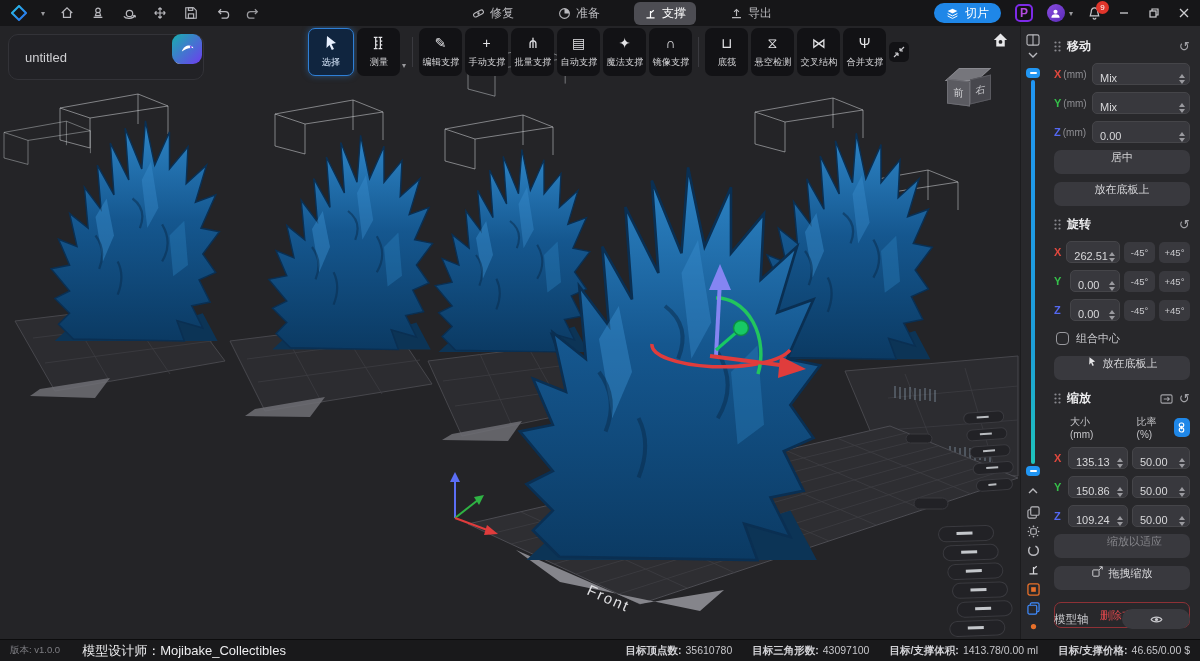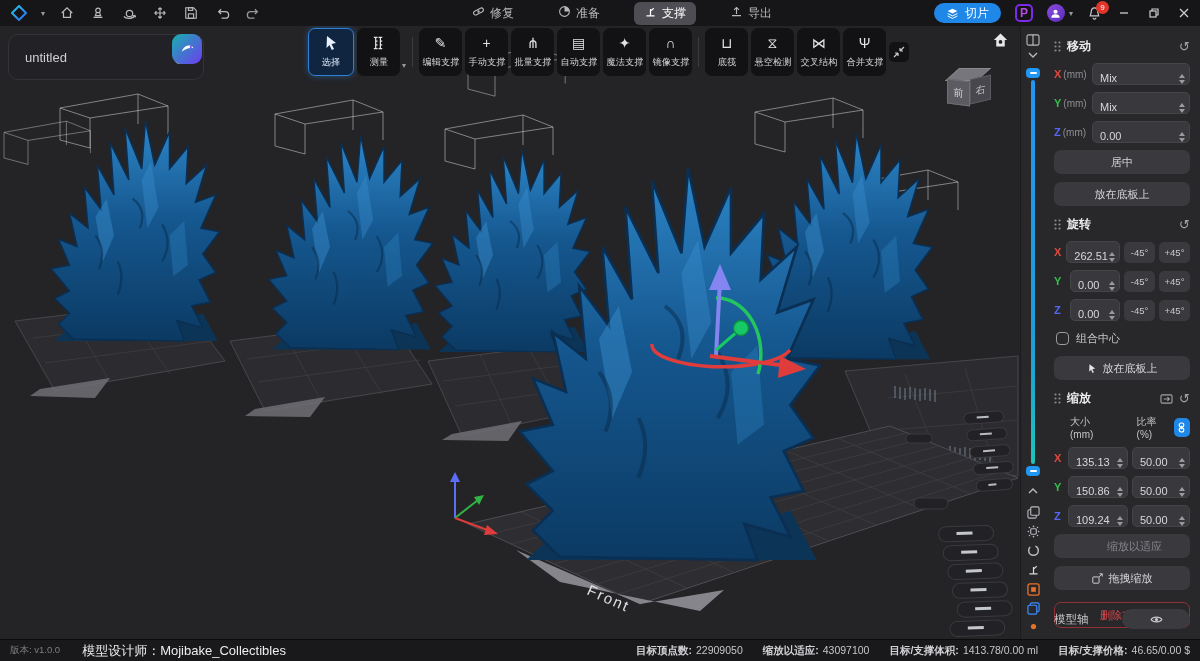--- a/index.html
+++ b/index.html
@@ -8,21 +8,21 @@
   .app { position:relative; width:1200px; height:661px; background:#242427; }
 
   
   .titlebar { position:absolute; top:0; left:0; right:0; height:26px; background:#161618;
     display:flex; align-items:center; color:#c8c8cc; z-index:40; }
   .tb-left { display:flex; align-items:center; gap:13px; padding-left:10px; }
   .tb-icon { width:18px; height:18px; display:flex; align-items:center; justify-content:center;
     color:#b9b9be; cursor:pointer; }
   .caret { font-size:8px; color:#9a9a9e; }
   .tabs { position:absolute; left:462px; top:0; height:26px; display:flex; align-items:center; gap:24px; }
-  .tab { display:flex; gap:5px; font-size:12px; color:#b9b9bd;
+  .tab { display:flex; align-items:center; gap:5px; font-size:12px; color:#b9b9bd;
     padding:3px 10px; border-radius:6px; cursor:pointer; }
   .tab.active { background:#4d4d53; color:#fff; }
   .tb-right { position:absolute; right:8px; top:0; height:26px; display:flex; align-items:center; gap:14px; }
   .slice-btn { display:flex; align-items:center; gap:6px; background:#1f87e8; color:#fff;
     border-radius:11px; height:20px; padding:0 12px; font-size:12px; cursor:pointer; }
   .plogo { width:18px; height:18px; border:2px solid #7d2ae8; border-radius:5px; color:#b44ae0;
     font-weight:bold; font-size:12px; display:flex; align-items:center; justify-content:center; background:#131315;}
   .avatar { width:18px; height:18px; border-radius:50%; background:linear-gradient(135deg,#8a4de0,#5a2bb8);
     display:flex; align-items:center; justify-content:center; }
   .bell-wrap { position:relative; }
@@ -85,21 +85,21 @@
   .axis-x { color:#e0483e; font-weight:bold; font-size:11px;}
   .axis-y { color:#35c04a; font-weight:bold; font-size:11px;}
   .axis-z { color:#5468f2; font-weight:bold; font-size:11px;}
   .field { flex:1; height:22px; background:#38383d; border:1px solid #454549; border-radius:5px;
     display:flex; align-items:flex-end; padding:0 3px 0 7px; }
   .field .val { flex:1; font-size:11px; color:#d8d8da; }
   .stepper { display:flex; flex-direction:column; gap:2px; cursor:pointer; padding:0 1px;}
   .st-up { width:0; height:0; border-left:3.5px solid transparent; border-right:3.5px solid transparent; border-bottom:4px solid #9a9a9f;}
   .st-dn { width:0; height:0; border-left:3.5px solid transparent; border-right:3.5px solid transparent; border-top:4px solid #9a9a9f;}
   .pbtn { width:100%; height:24px; background:#39393e; border-radius:7px; border:none; color:#d6d6d9;
-    font-size:11px; display:flex; align-items:center; justify-content:center; gap:6px; cursor:pointer; margin-bottom:8px;
+    font-size:11px; display:flex; justify-content:center; gap:6px; cursor:pointer; margin-bottom:8px;
     font-family:inherit;}
   .rot-45 { width:31px; height:21px; background:#39393e; border-radius:5px; color:#c9c9cd; font-size:9.5px;
     display:flex; align-items:center; justify-content:center; cursor:pointer; flex:none;}
   .chk-row { display:flex; align-items:center; gap:7px; margin:10px 0 10px 2px; }
   .chk { width:13px; height:13px; border:1.5px solid #9a9a9f; border-radius:4px; background:transparent; cursor:pointer;}
   .chk-lab { font-size:11px; color:#c9c9cd; }
   .scale-heads { display:flex; align-items:center; font-size:10px; color:#c4c4c8; margin-bottom:7px; }
   .link-btn { width:17px; height:19px; background:#1f87e8; border-radius:5px; display:flex; align-items:center;
     justify-content:center; cursor:pointer; }
   .dim { color:#86868b !important;margin-left:25px; }
@@ -785,24 +785,24 @@
       </div>
     </aside>
   </div>
 
   <footer class="statusbar">
     <span class="sb-version">版本: v1.0.0</span>
     <span class="sb-designer">模型设计师：Mojibake_Collectibles</span>
     <div class="sb-stats">
       <span class="sb-stat">
           <b>目标顶点数:</b>
-          <span>22909050</span>
+          <span>35610780</span>
         </span>
       <span class="sb-stat">
-          <b>缩放以适应:</b>
+          <b>目标三角形数:</b>
           <span>43097100</span>
         </span>
       <span class="sb-stat">
           <b>目标/支撑体积:</b>
           <span>1413.78/0.00 ml</span>
         </span>
       <span class="sb-stat">
           <b>目标/支撑价格:</b>
           <span>46.65/0.00 $</span>
         </span>

